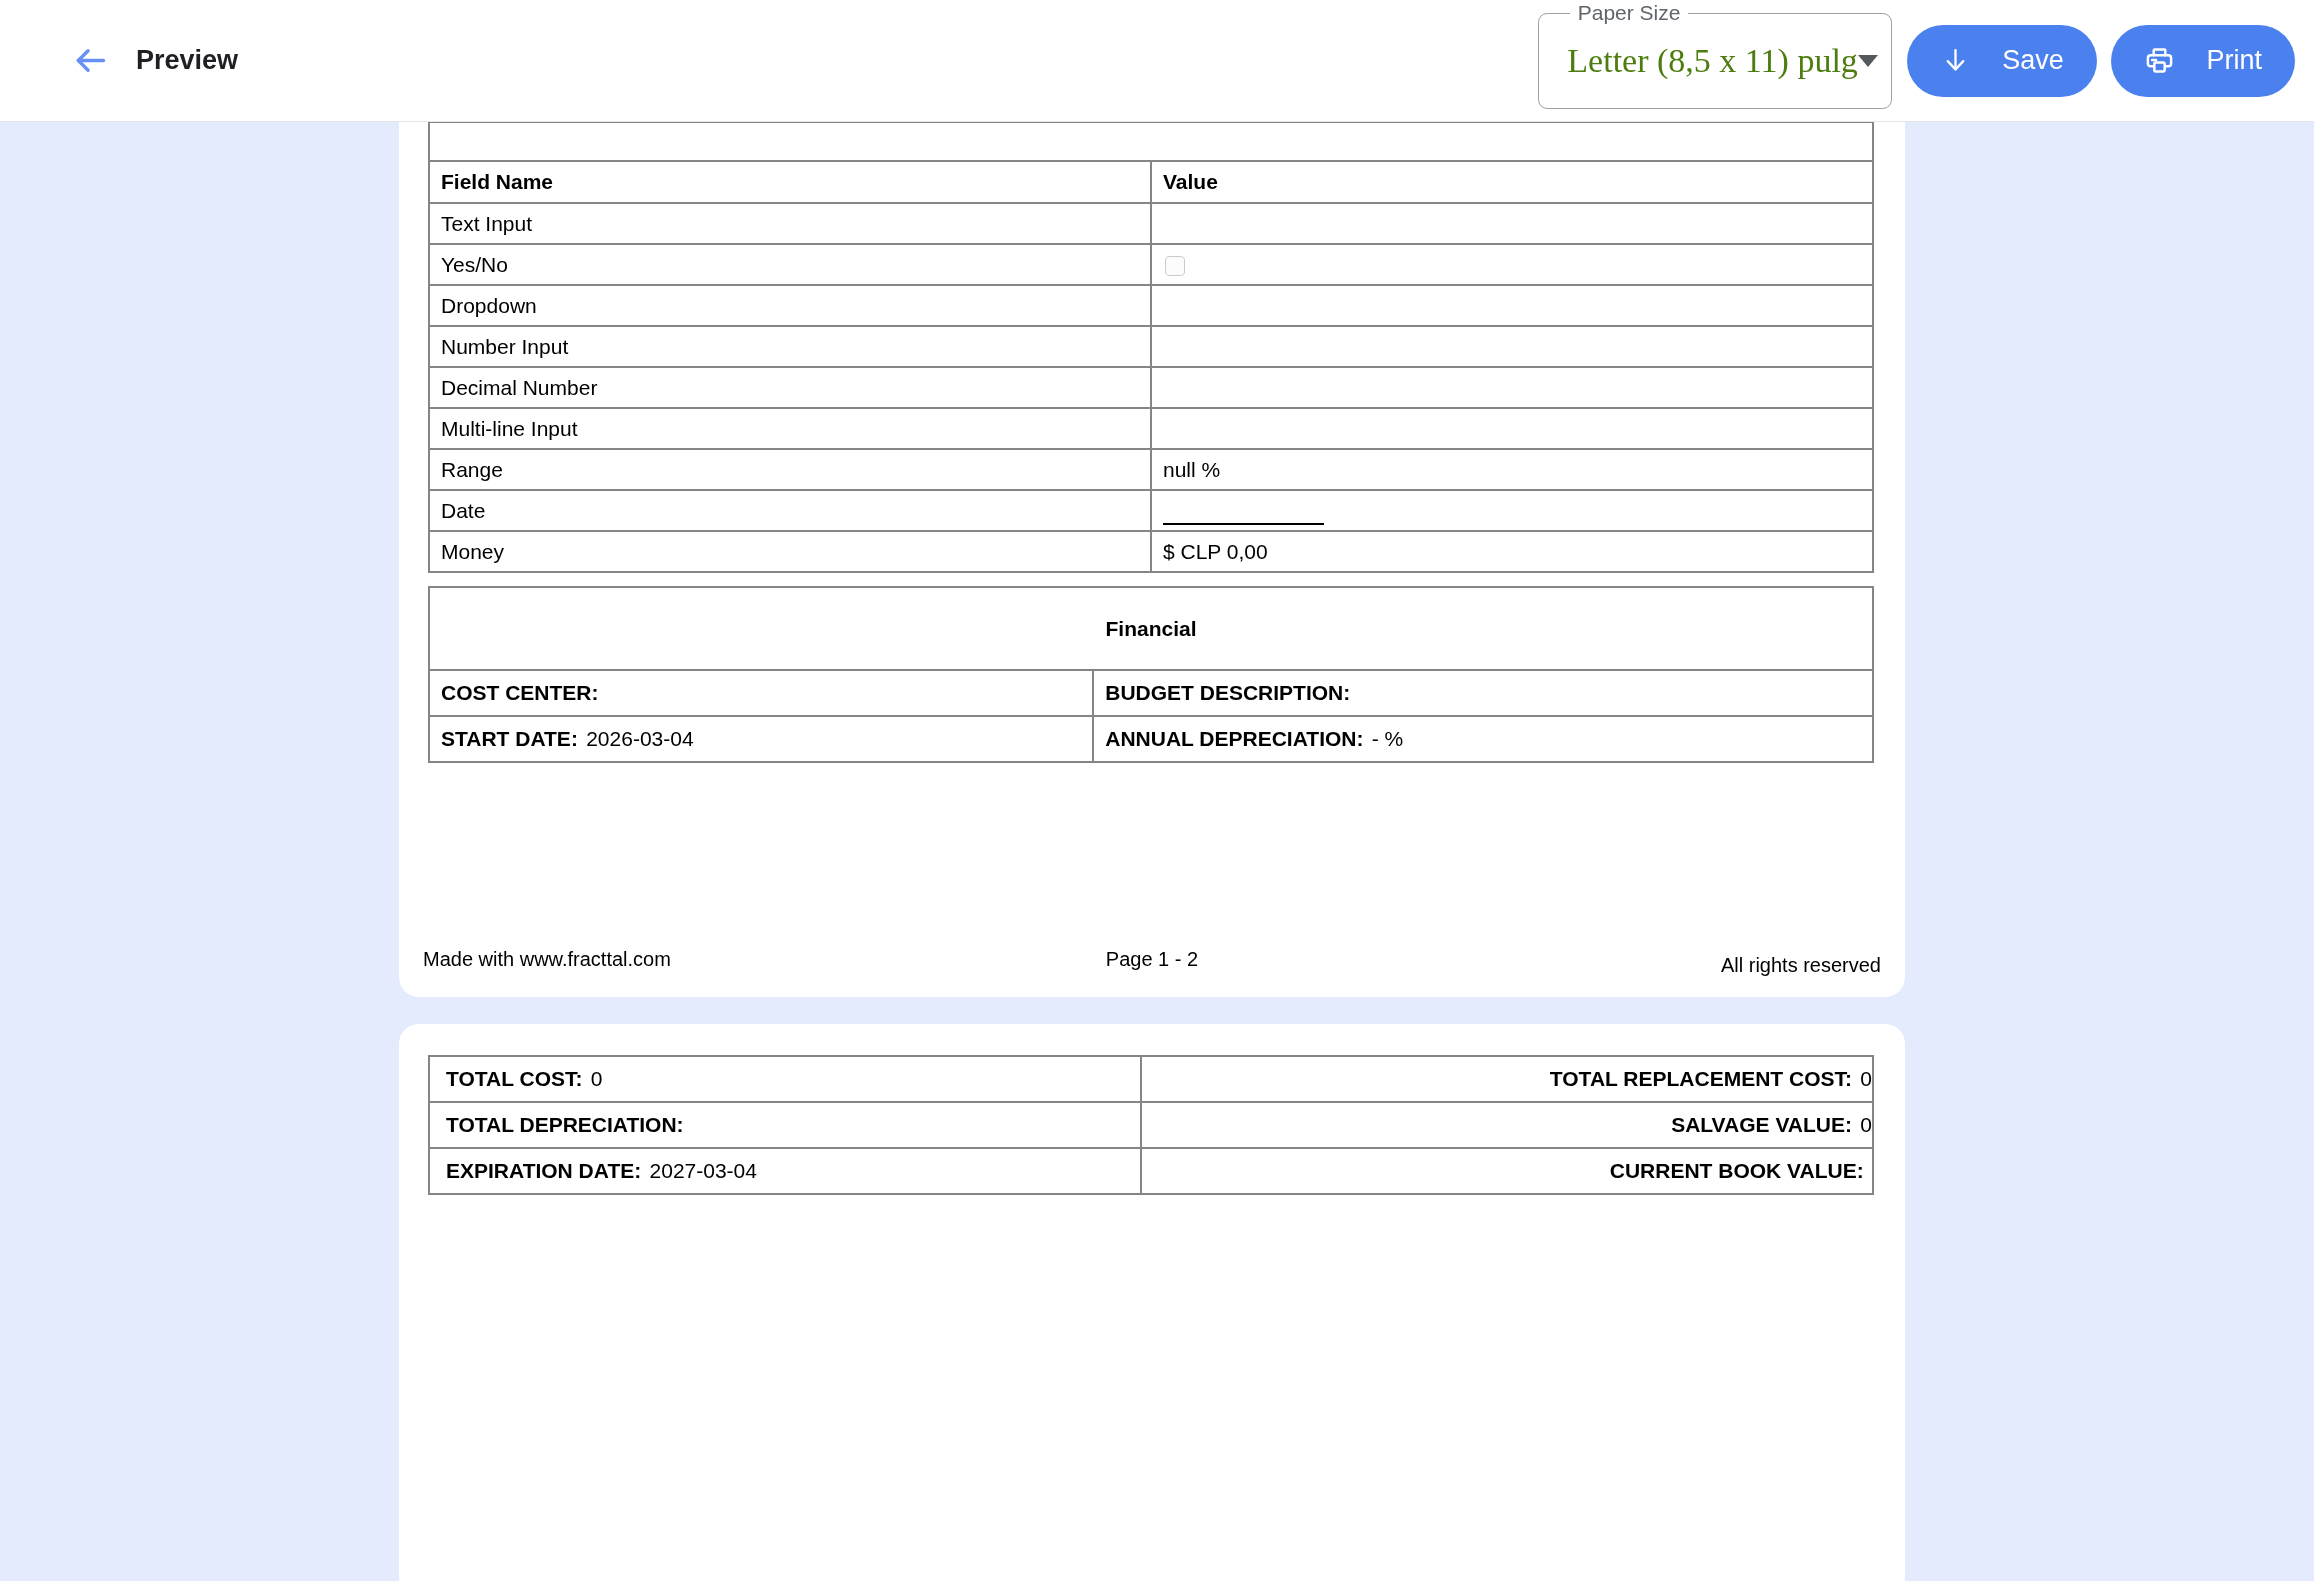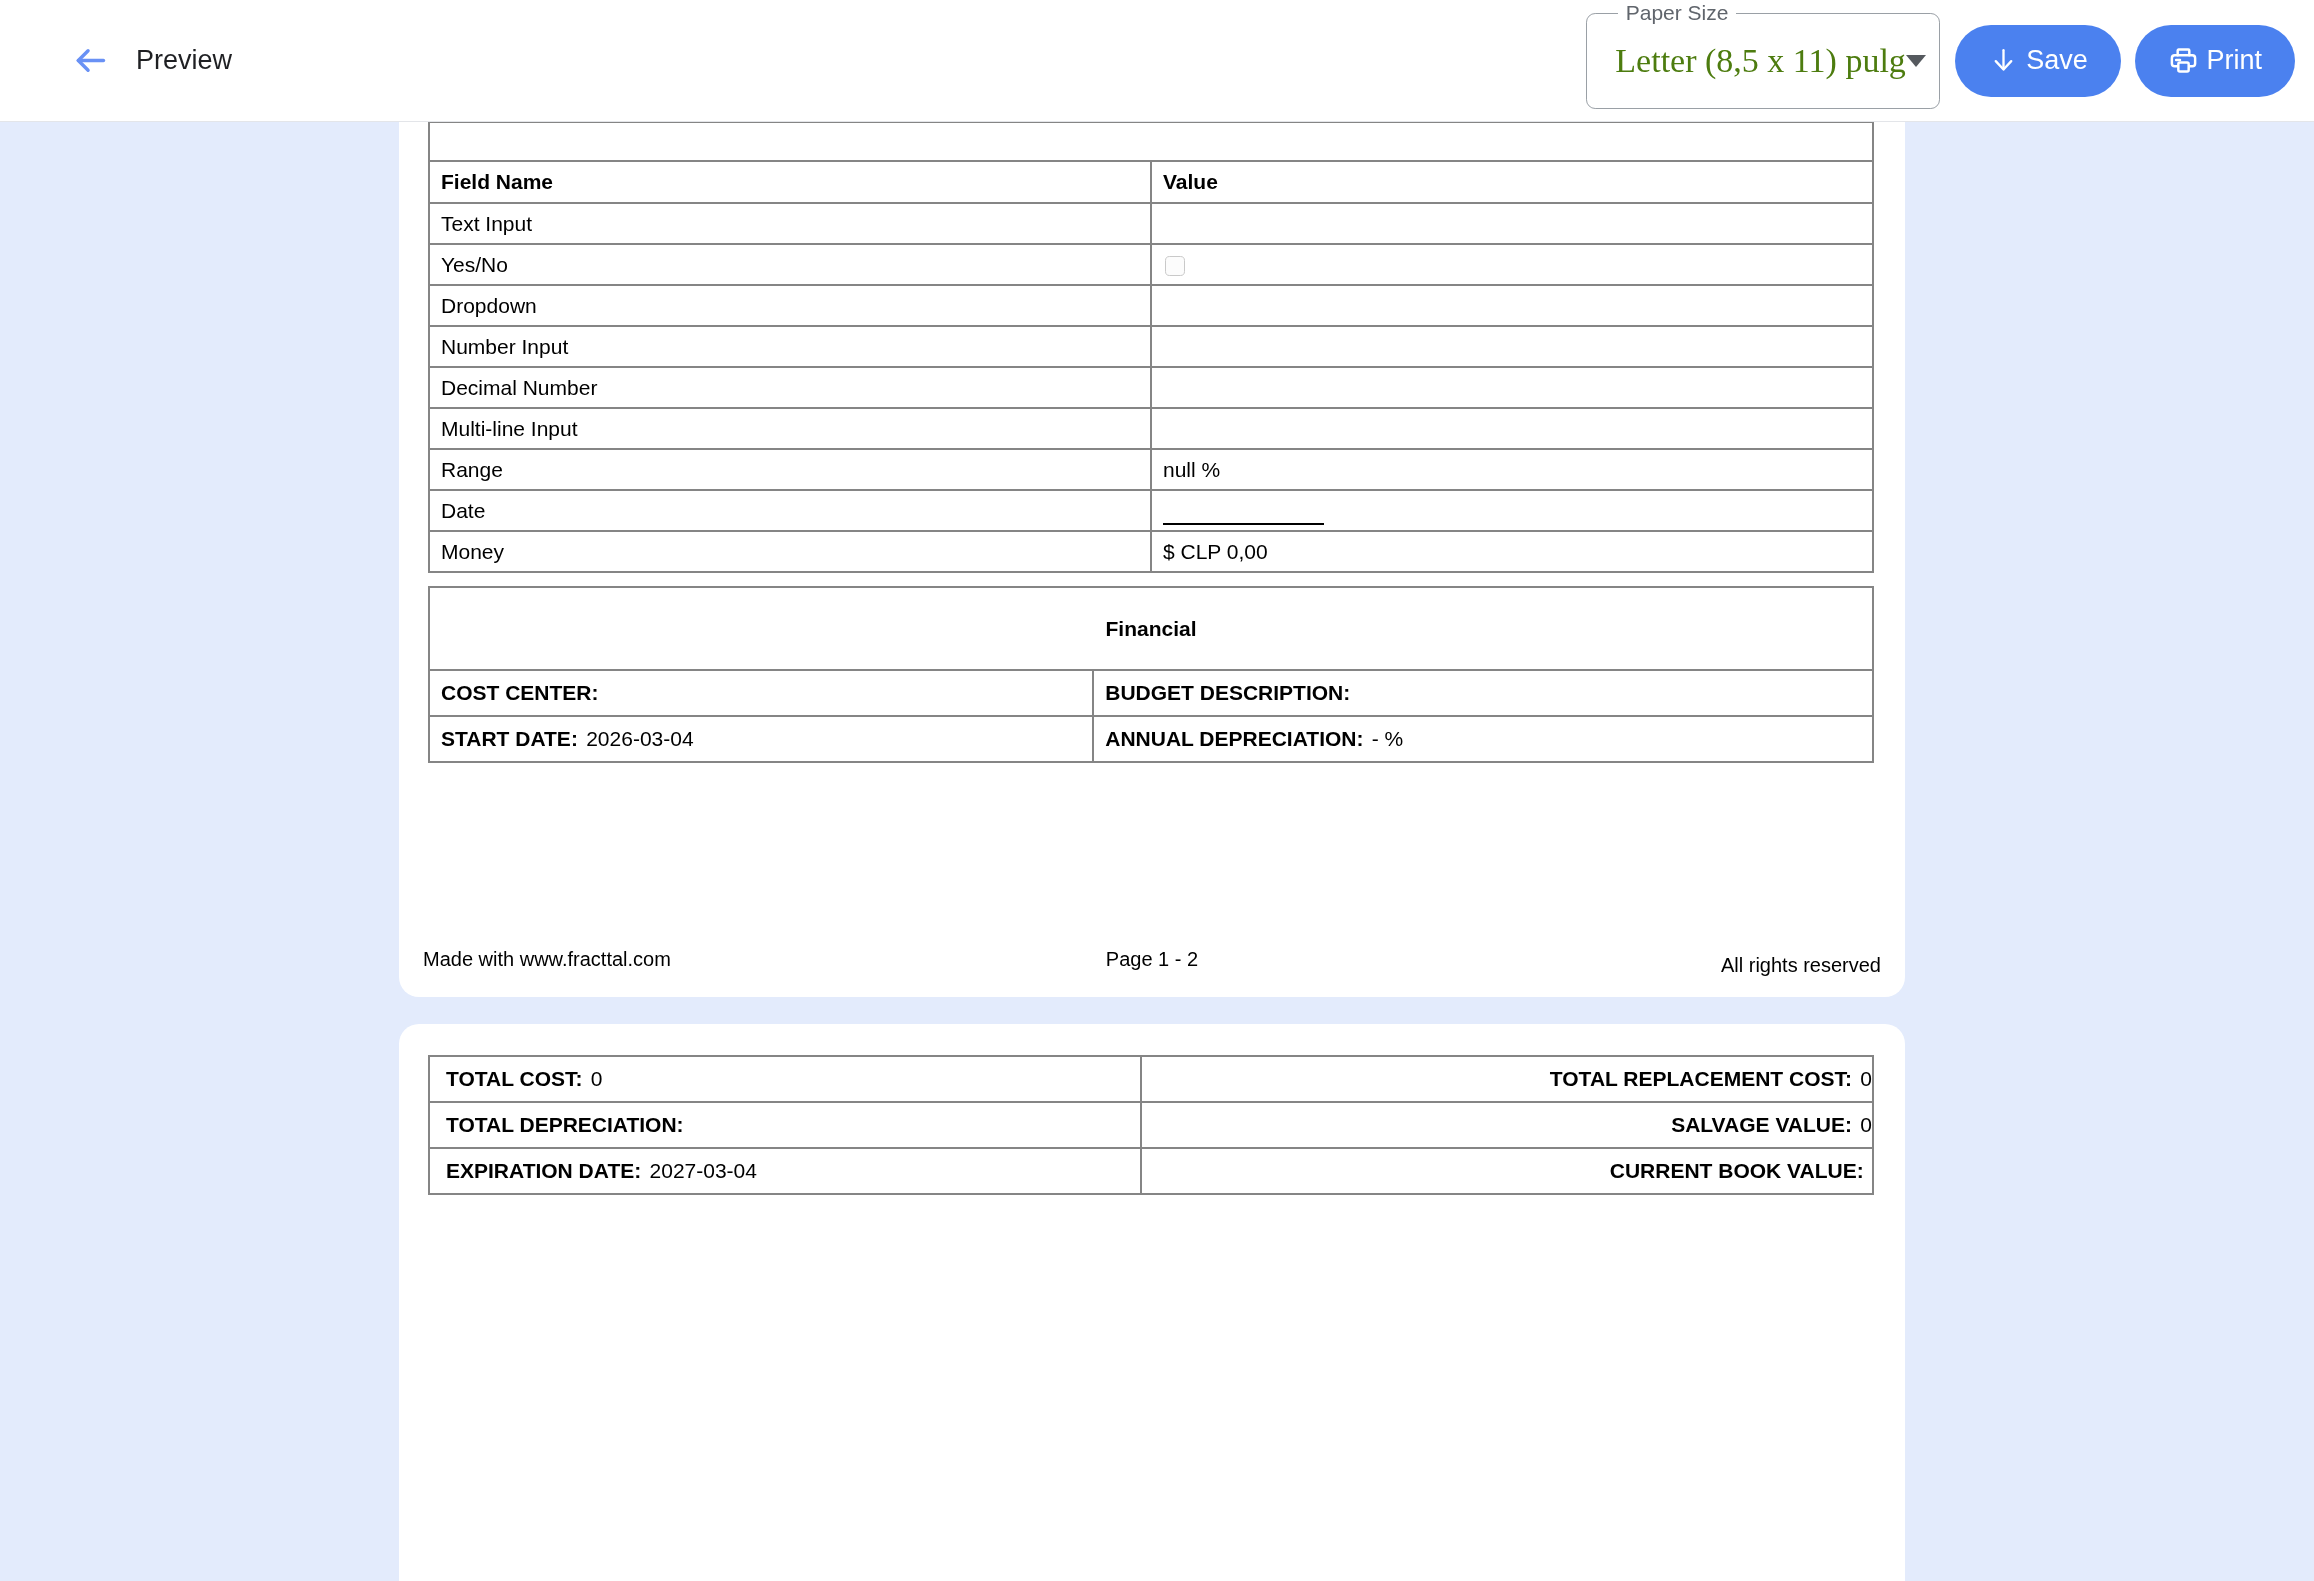--- a/index.html
+++ b/index.html
@@ -10,42 +10,42 @@
   .header {
     position:absolute; top:0; left:0; width:2315px; height:122px;
     background:#ffffff; border-bottom:0.9px solid #e3e5e9;
     display:flex; align-items:center; z-index:5;
   }
   .back-btn {
     margin-left:66px; width:48px; height:48px; border:none; background:none;
     display:flex; align-items:center; justify-content:center; cursor:pointer; flex:none;
   }
   .back-btn svg { width:39px; height:39px; }
-  .hdr-title { margin-left:22px; font-size:27px; font-weight:400; color:#1f2023; }
+  .hdr-title { margin-left:22px; font-size:27px; font-weight:700; color:#1f2023; }
 
   .paper-select {
     margin-left:auto; margin-right:14.8px; width:354px; height:96px;
     border:0.9px solid #9aa0a6; border-radius:9.2px; background:#fff;
     position:relative; display:flex; align-items:center;
     padding:0 24px 0 28px; cursor:pointer; flex:none;
   }
   .paper-select .floating-label {
     position:absolute; top:-13px; left:31px; background:#fff; padding:0 7.4px;
     font-size:21px; color:#60656c; white-space:nowrap;text-align:right;
   }
   .paper-select .value { font-size:34px; color:#4d7c0f; white-space:nowrap;font-family:Liberation Serif, serif; }
   .caret {
     margin-left:auto; width:0; height:0; flex:none;
     border-left:10px solid transparent; border-right:10px solid transparent;
     border-top:12px solid #55595e;
   }
 
   .pill-btn {
     height:72px; border:none; border-radius:37px; background:#4b81ef; color:#fff;
-    display:flex; align-items:center; gap:7px; font-size:27px;
+    display:flex; align-items:center; gap:31px; font-size:27px;
     font-family:"Liberation Sans", sans-serif; padding:0 33px; cursor:pointer; flex:none;
   }
   .pill-btn + .pill-btn { margin-left:14.8px; }
   .pill-btn svg { width:31px; height:31px; flex:none; }
   .hdr-end-space { width:20px; flex:none; }
 
   
   .preview-area { position:absolute; top:122px; left:0; width:2315px; height:1460px; }
   .page-card { position:absolute; left:399px; width:1506px; background:#ffffff; }
   .page-1 { top:0; height:875px; border-radius:0 0 20px 20px; }

